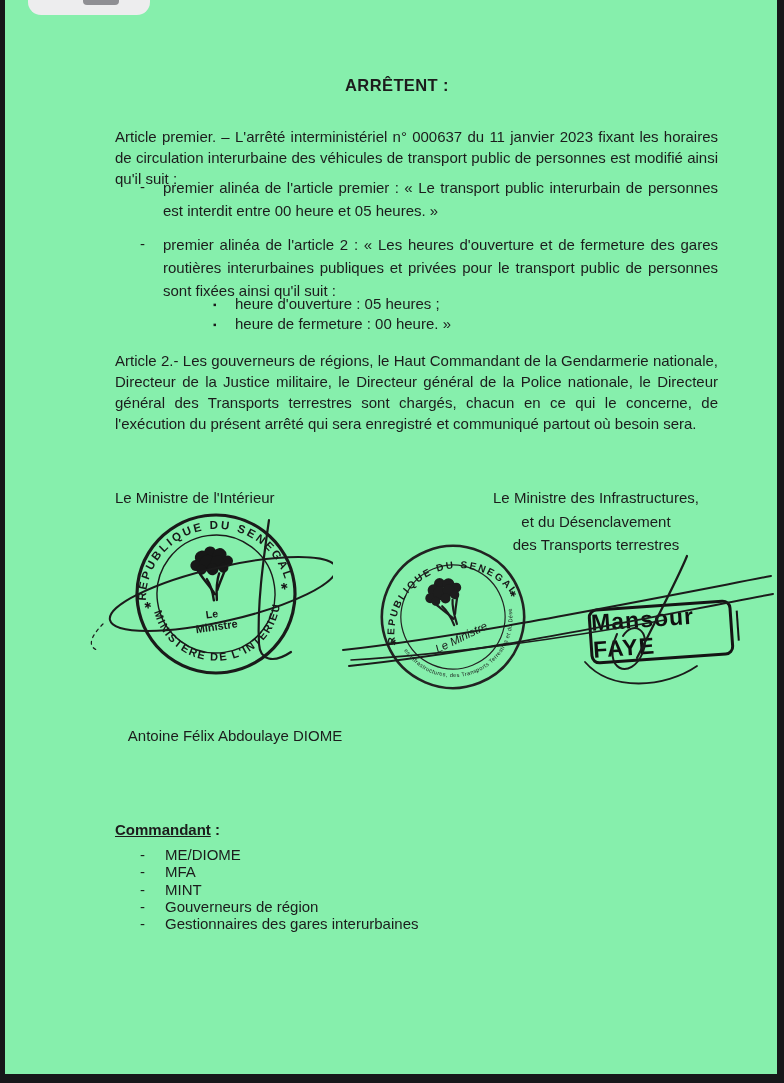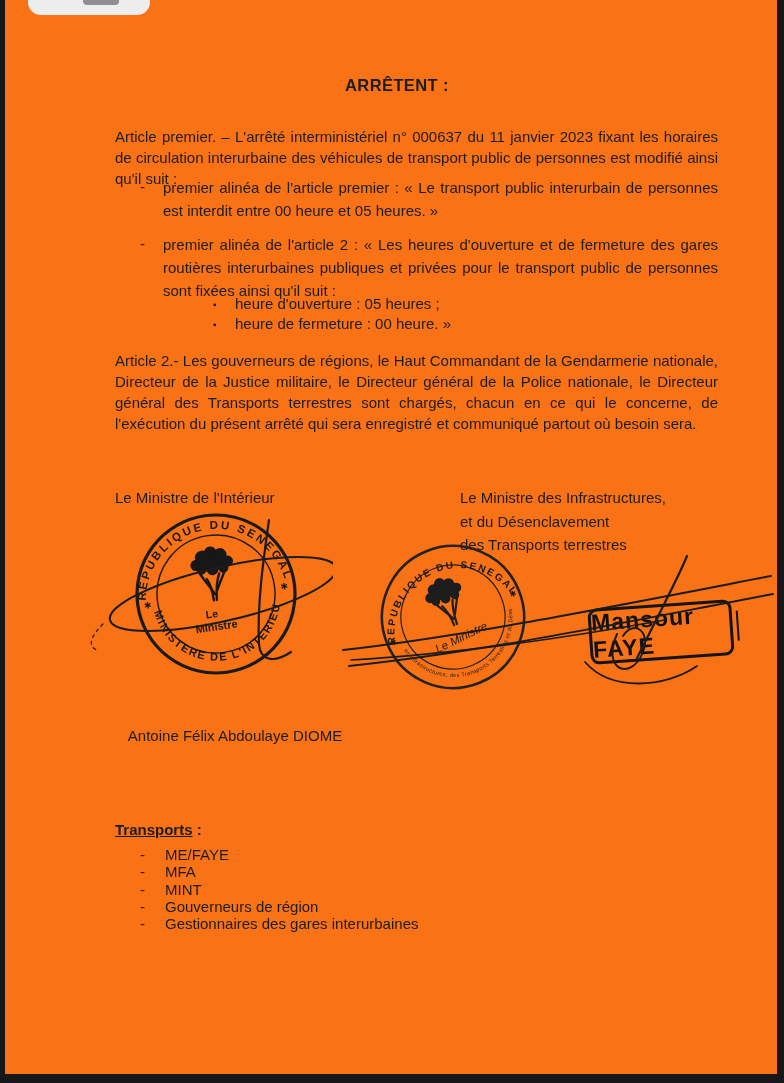--- a/index.html
+++ b/index.html
@@ -1,18 +1,18 @@
 <!DOCTYPE html>
 <html><head>
 <meta charset="utf-8">
 <style>
   html,body{margin:0;padding:0;background:#101012;}
   #stage{position:relative;width:784px;height:1083px;background:#101012;overflow:hidden;
          font-family:"Liberation Sans",sans-serif;color:#1c1c1c;}
-  #paper{position:absolute;left:5px;top:0;width:772px;height:1074px;background:#f97316;}
+  #paper{position:absolute;left:5px;top:0;width:772px;height:1074px;background:#86efac;}
   .edge{position:absolute;background:#17171a;}
   .edge-left{left:0;top:0;width:5px;height:1083px;}
   .edge-right{right:0;top:0;width:7px;height:1083px;}
   .edge-bottom{left:0;bottom:0;width:784px;height:9px;}
   
   .top-frag{position:absolute;left:23px;top:0;width:122px;height:15px;background:#ededee;
             border-radius:0 0 13px 13px;}
   .top-frag-pill{position:absolute;left:55px;top:0;width:36px;height:5px;background:#8f8f93;
             border-radius:0 0 4px 4px;}
   
@@ -27,21 +27,21 @@
   .bullet-dash{width:23px;flex:none;font-size:15px;line-height:21px;}
   .bullet-body{font-size:15px;line-height:23px;text-align:justify;}
   .bul1{left:135px;top:176px;width:578px;}
   .bul2{left:135px;top:233px;width:578px;}
   .subrow{position:absolute;display:flex;font-size:15px;line-height:20px;}
   .sub-marker{width:22px;flex:none;font-size:10px;line-height:20px;padding-top:1px;}
   .sub1{left:208px;top:294px;}
   .sub2{left:208px;top:314px;}
   
   .sig-title-left{left:110px;top:489px;font-size:15px;}
-  .sig-title-right{left:455px;top:486px;width:272px;font-size:15px;line-height:23.5px;}
+  .sig-title-right{left:455px;top:486px;width:272px;text-align:center;font-size:15px;line-height:23.5px;}
   .sig-name{font-size:15px;text-align:center;}
   .name-left{left:95px;top:727px;width:270px;}
   .name-right{left:467px;top:692px;width:220px;}
   .stamp-svg{position:absolute;}
   .faye-stamp{position:absolute;left:584px;top:604px;width:138px;height:50px;
       border:3px solid #141414;border-radius:9px;transform:rotate(-4deg);
       display:flex;align-items:center;justify-content:center;
       font-weight:bold;font-size:23px;letter-spacing:1px;color:#101010;}
   .faye-stamp:after{content:"";position:absolute;right:-9px;top:9px;width:2.5px;height:30px;background:#141414;}
   
@@ -184,25 +184,25 @@
         <path d="M 14 124 C 150 110 300 78 438 52" stroke-width="2"></path>
         <path d="M 16 118 C 120 112 230 96 330 78" stroke-width="1.6"></path>
         <path d="M 302 116 C 330 60 344 34 352 14" stroke-width="2.2"></path>
         <path d="M 282 92 C 266 128 296 140 308 110 C 316 88 298 78 288 94" stroke-width="2"></path>
         <path d="M 250 120 C 276 150 330 146 362 124" stroke-width="1.8"></path>
       </g>
     </svg>
 
     <div class="abs sig-name name-left">Antoine Félix Abdoulaye DIOME</div>
 
-    <div class="abs amp-head"><span class="u">Transports</span><span> :</span></div>
+    <div class="abs amp-head"><span class="u">Commandant</span><span> :</span></div>
 
     <div class="amp-row amp0">
       <span class="amp-dash">-</span>
-      <span>ME/FAYE</span>
+      <span>ME/DIOME</span>
     </div>
     <div class="amp-row amp1">
       <span class="amp-dash">-</span>
       <span>MFA</span>
     </div>
     <div class="amp-row amp2">
       <span class="amp-dash">-</span>
       <span>MINT</span>
     </div>
     <div class="amp-row amp3">

